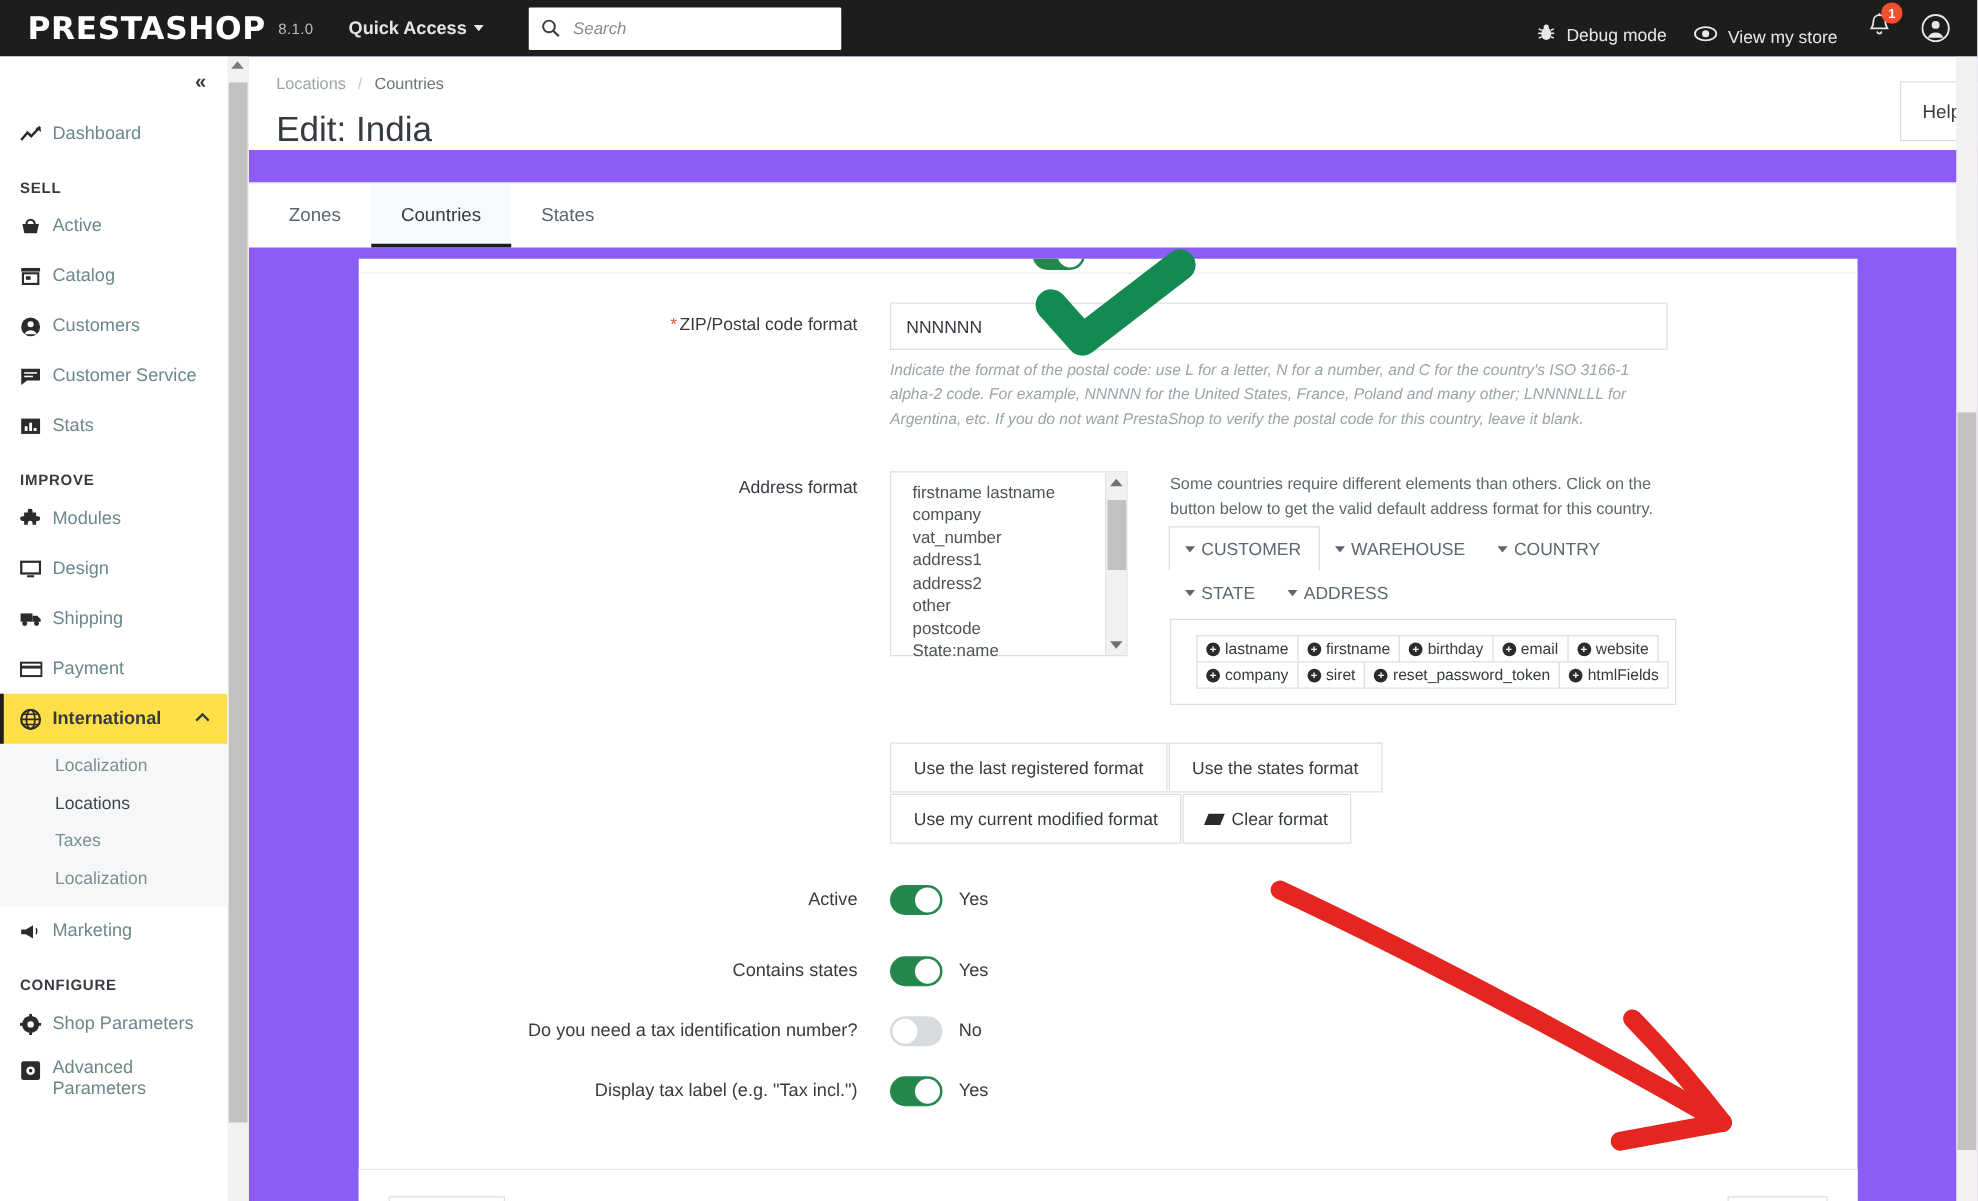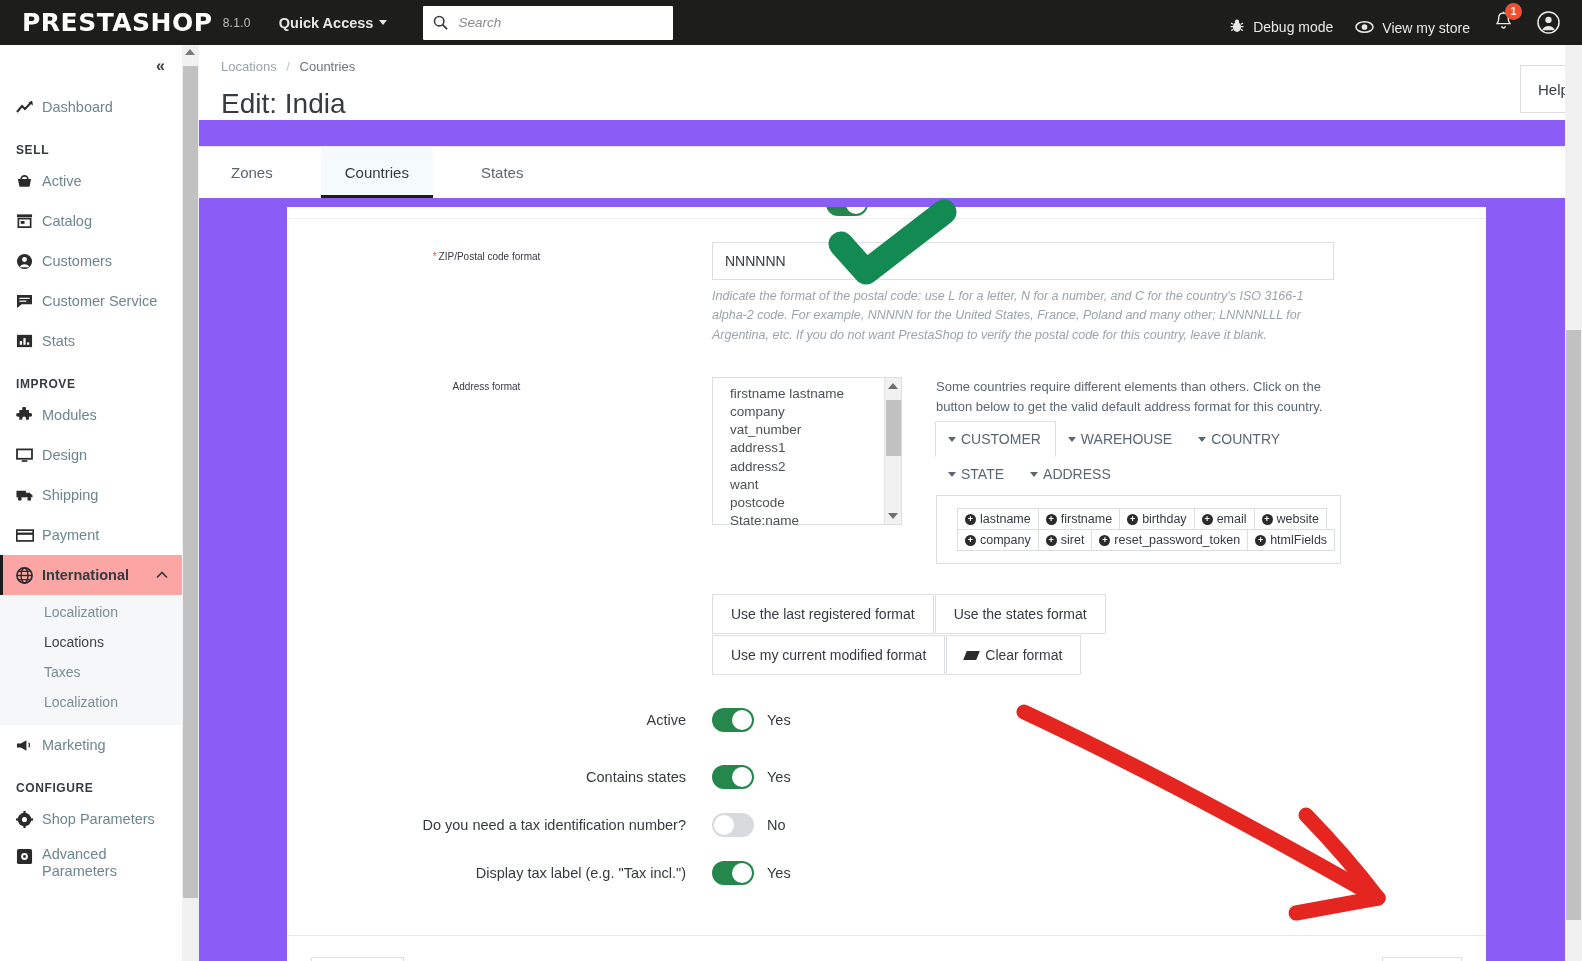--- a/index.html
+++ b/index.html
@@ -62,21 +62,21 @@
   .menu-link {
     display: flex; align-items: center; height: 40px; padding-left: 16px;
     color: #6c868e; font-size: 14.5px; cursor: pointer; position: relative;
   }
   .menu-link .mi { width: 26px; display: flex; align-items: center; color: #2b2b2b; }
   .menu-link .ml-label { color: #6c868e; }
   .menu-title {
     padding: 16px 0 4px 16px; font-size: 12px; font-weight: 700;
     color: #363a41; letter-spacing: .6px;
   }
-  .menu-link.active { background: #fca5a5; }
+  .menu-link.active { background: #fde047; }
   .menu-link.active::before {
     content: ""; position: absolute; left: 0; top: 0; bottom: 0; width: 3px; background: #1d1d1b;
   }
   .menu-link.active .ml-label { color: #363a41; font-weight: 700; }
   .submenu { background: #f6f7f8; padding: 2px 0 8px 0; }
   .submenu-link {
     display: block; padding: 7px 0 7px 44px; font-size: 14px; color: #7c8e95; cursor: pointer;
   }
   .submenu-link.current { color: #3f4449; font-weight: 400; }
   .chev-up { margin-left: auto; margin-right: 14px; color: #363a41; font-size: 11px; }
@@ -107,38 +107,38 @@
   .breadcrumb .sep { margin: 0 6px; color: #c2c8cc; }
   h1.page-title {
     margin: 14px 0 26px 22px; font-size: 28px; font-weight: 400; color: #363a41;
     font-family: "Liberation Sans", sans-serif;
   }
   .help-btn {
     position: absolute; top: 20px; right: -20px; width: 82px; height: 48px;
     border: 1px solid #dcdfe2; background: #fff; color: #363a41; font-size: 15px;
     display: flex; align-items: center; justify-content: flex-start; padding-left: 17px; cursor: pointer;
   }
-  .tabs { background: #fff; border-top: 1px solid #e6eaec; display: flex; padding-left: 8px; gap: 24px; }
+  .tabs { background: #fff; border-top: 1px solid #e6eaec; display: flex; padding-left: 8px; }
   .tab {
     padding: 17px 24px; font-size: 15px; color: #5c6671; cursor: pointer; position: relative;
   }
   .tab.active { background: #f5fbfc; color: #363a41; }
   .tab.active::after {
     content: ""; position: absolute; left: 0; right: 0; bottom: 0; height: 3px; background: #1d1d1b;
   }
 
   .card {
     background: #fff; margin: 9px 96px 0 88px; position: relative;
     min-height: 690px; border-bottom: 1px solid #eceeef;
   }
   .card-body { padding: 0 0 0 0; }
 
   .form-row { display: flex; align-items: flex-start; padding: 0; }
   .form-label {
-    width: 425px; text-align: center; padding-right: 26px; font-size: 10px;
+    width: 425px; text-align: right; padding-right: 26px; font-size: 14px;
     color: #363a41; padding-top: 9px; font-weight: 400;
   }
   .req { color: #e0544b; margin-right: 2px; }
   .form-field { flex: 1; }
 
   .txt-input {
     width: 622px; height: 38px; border: 1px solid #dcdfe2; background: #fff;
     padding: 0 12px; font-size: 14px; color: #363a41; outline: none;
     font-family: "Liberation Sans", sans-serif;
   }
@@ -512,21 +512,21 @@
         <div class="form-label" style="padding-top:4px">Address format</div>
         <div class="form-field addr-wrap">
 
           <div class="addr-select-wrap">
             <div class="addr-list">
               <div>firstname lastname</div>
               <div>company</div>
               <div>vat_number</div>
               <div>address1</div>
               <div>address2</div>
-              <div>want</div>
+              <div>other</div>
               <div>postcode</div>
               <div>State:name</div>
             </div>
             <div class="addr-sb">
               <span class="up"></span>
               <span class="th"></span>
               <span class="dn"></span>
             </div>
           </div>
 

